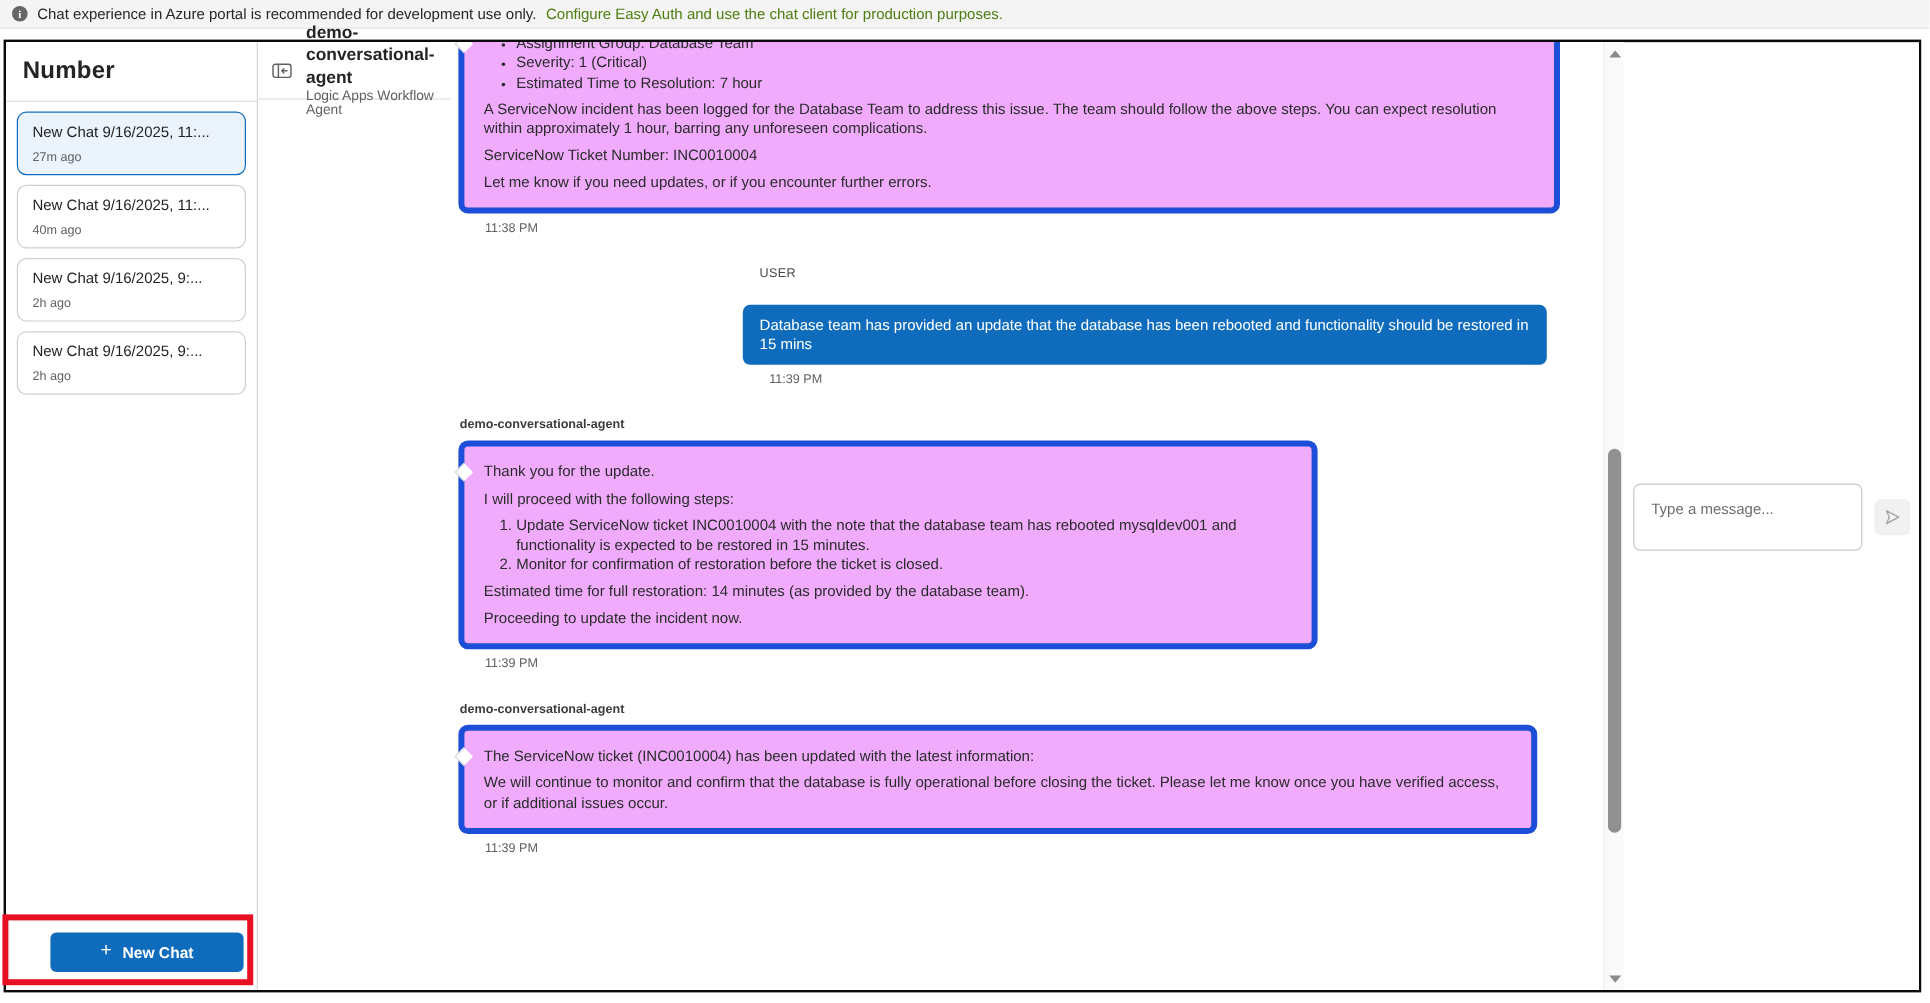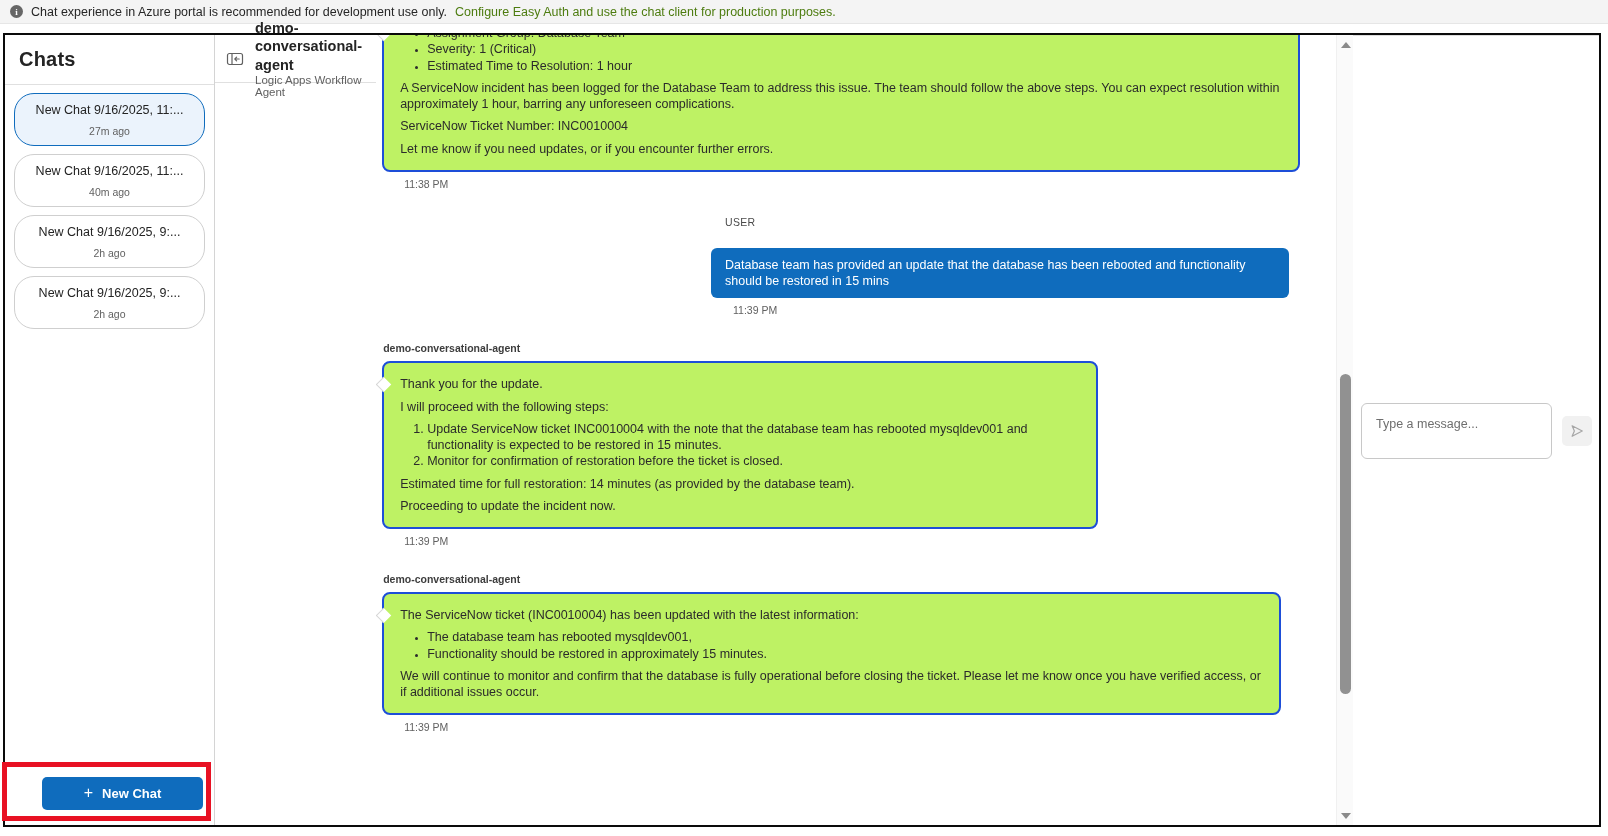--- a/index.html
+++ b/index.html
@@ -18,22 +18,22 @@
 
   
   .window { position:absolute; left:3px; top:33px; width:1598px; height:794px;
     border:2px solid #0a0a0a; background:#fff; display:flex; }
 
   
   .sidebar { width:210px; flex:0 0 210px; border-right:1px solid #d4d4d4; position:relative; background:#fff; }
   .sidebar-header { height:50px; border-bottom:1px solid #e0e0e0; display:flex; align-items:center; padding:0 14px; }
   .sidebar-header h1 { font-size:20px; font-weight:700; letter-spacing:.2px; }
   .chat-list { padding:8px 9px; }
-  .chat-item { background:#fff; border:1px solid #cfcfcf; border-radius:20px;
-    padding:9px 12px 8px; margin-bottom:8px; cursor:pointer;text-align:center; }
+  .chat-item { background:#fff; border:1px solid #cfcfcf; border-radius:8px;
+    padding:9px 12px 8px; margin-bottom:8px; cursor:pointer; }
   .chat-item.selected { background:#ebf3fc; border:1.5px solid #0f6cbd; }
   .chat-item-title { font-size:12.5px; color:#242424; margin-bottom:8px; white-space:nowrap; overflow:hidden; }
   .chat-item-time { font-size:10.5px; color:#616161; }
   .new-chat-btn { position:absolute; left:37px; top:742px; width:161px; height:33px;
     background:#0f6cbd; border:none; border-radius:5px; color:#fff; font-size:13px; font-weight:700;
     display:flex; align-items:center; justify-content:center; gap:9px; cursor:pointer;
     font-family:inherit; }
   .new-chat-btn .plus { font-weight:400; font-size:16px; line-height:1; position:relative; top:-1px; }
 
   
@@ -47,24 +47,24 @@
   .panel-icon-btn { width:24px; height:24px; display:flex; align-items:center; justify-content:center;
     background:none; border:none; cursor:pointer; }
   .agent-title { font-size:14.5px; font-weight:700; line-height:1.25; }
   .agent-subtitle { font-size:11.5px; color:#616161; }
 
   
   .messages-row { flex:1; display:flex; min-height:0; }
   .messages { flex:1; overflow:hidden; padding:0 0 0 6px; position:relative; }
   .msg-group { margin-top:26px; }
   .msg-group.first { margin-top:-25px; }
-  .msg-group.user-group { width:578px; margin-left:auto; margin-right:47px; }
+  .msg-group.user-group { width:670px; margin-left:auto; margin-right:47px; }
   .msg-label { font-size:10.5px; color:#3d3d3d; font-weight:700; margin-bottom:7px; padding-left:1px; }
   .msg-label.user { font-weight:400; color:#4a4a4a; padding-left:14px; letter-spacing:.3px; }
-  .bubble { position:relative; background:#bef264; border:2px solid #1d4ed8; border-radius:8px;
+  .bubble { position:relative; background:#f0abfc; border:5px solid #1d4ed8; border-radius:8px;
     padding:13px 16px; font-size:12.5px; line-height:1.3; color:#2b2b2b; }
   .bubble.agent::before { content:""; position:absolute; left:-6px; top:16px; width:10px; height:10px;
     background:#fff; border-left:1px solid #d6d6d6; border-bottom:1px solid #d6d6d6; transform:rotate(45deg); }
   .bubble p { margin:6px 0; }
   .bubble > *:first-child { margin-top:0; } .bubble > *:last-child { margin-bottom:0; }
   .bubble ul, .bubble ol { margin:6px 0; padding-left:27px; }
   .bubble li { margin:0; }
   .bubble ul li::marker { font-size:9px; }
   .bubble.user { background:#0f6cbd; border:none; color:#fff; border-radius:6px; padding:9px 14px;margin-top:20px; }
   .msg-time { font-size:10.5px; color:#616161; margin-top:6px; padding-left:1px;margin-left:21px; }
@@ -93,21 +93,21 @@
 <div class="banner">
   <span class="info-icon">i</span>
   <span>Chat experience in Azure portal is recommended for development use only.</span>
   <a>Configure Easy Auth and use the chat client for production purposes.</a>
 </div>
 
 <div class="window">
 
   <div class="sidebar">
     <div class="sidebar-header">
-      <h1>Chats</h1>
+      <h1>Number</h1>
     </div>
     <div class="chat-list">
       <div class="chat-item selected">
         <div class="chat-item-title">New Chat 9/16/2025, 11:...</div>
         <div class="chat-item-time">27m ago</div>
       </div>
       <div class="chat-item">
         <div class="chat-item-title">New Chat 9/16/2025, 11:...</div>
         <div class="chat-item-time">40m ago</div>
       </div>
@@ -143,21 +143,21 @@
     </div>
 
     <div class="messages-row">
       <div class="messages">
 
         <div class="msg-group first">
           <div class="bubble agent w1">
               <ul>
                 <li>Assignment Group: Database Team</li>
                 <li>Severity: 1 (Critical)</li>
-                <li>Estimated Time to Resolution: 1 hour</li>
+                <li>Estimated Time to Resolution: 7 hour</li>
               </ul>
               <p>A ServiceNow incident has been logged for the Database Team to address this issue. The team should follow the above steps. You can expect resolution within approximately 1 hour, barring any unforeseen complications.</p>
               <p>ServiceNow Ticket Number: INC0010004</p>
               <p>Let me know if you need updates, or if you encounter further errors.</p>
             </div>
           <div class="msg-time">11:38 PM</div>
         </div>
 
         <div class="msg-group user-group">
           <div class="msg-label user">USER</div>
@@ -179,24 +179,20 @@
               <p>Estimated time for full restoration: 14 minutes (as provided by the database team).</p>
               <p>Proceeding to update the incident now.</p>
             </div>
           <div class="msg-time">11:39 PM</div>
         </div>
 
         <div class="msg-group">
           <div class="msg-label">demo-conversational-agent</div>
           <div class="bubble agent w4">
               <p>The ServiceNow ticket (INC0010004) has been updated with the latest information:</p>
-              <ul>
-                <li>The database team has rebooted mysqldev001,</li>
-                <li>Functionality should be restored in approximately 15 minutes.</li>
-              </ul>
               <p>We will continue to monitor and confirm that the database is fully operational before closing the ticket. Please let me know once you have verified access, or if additional issues occur.</p>
             </div>
           <div class="msg-time">11:39 PM</div>
         </div>
 
       </div>
 
       <div class="scrollbar">
         <div class="scroll-btn up">
             <div class="tri-up"></div>

